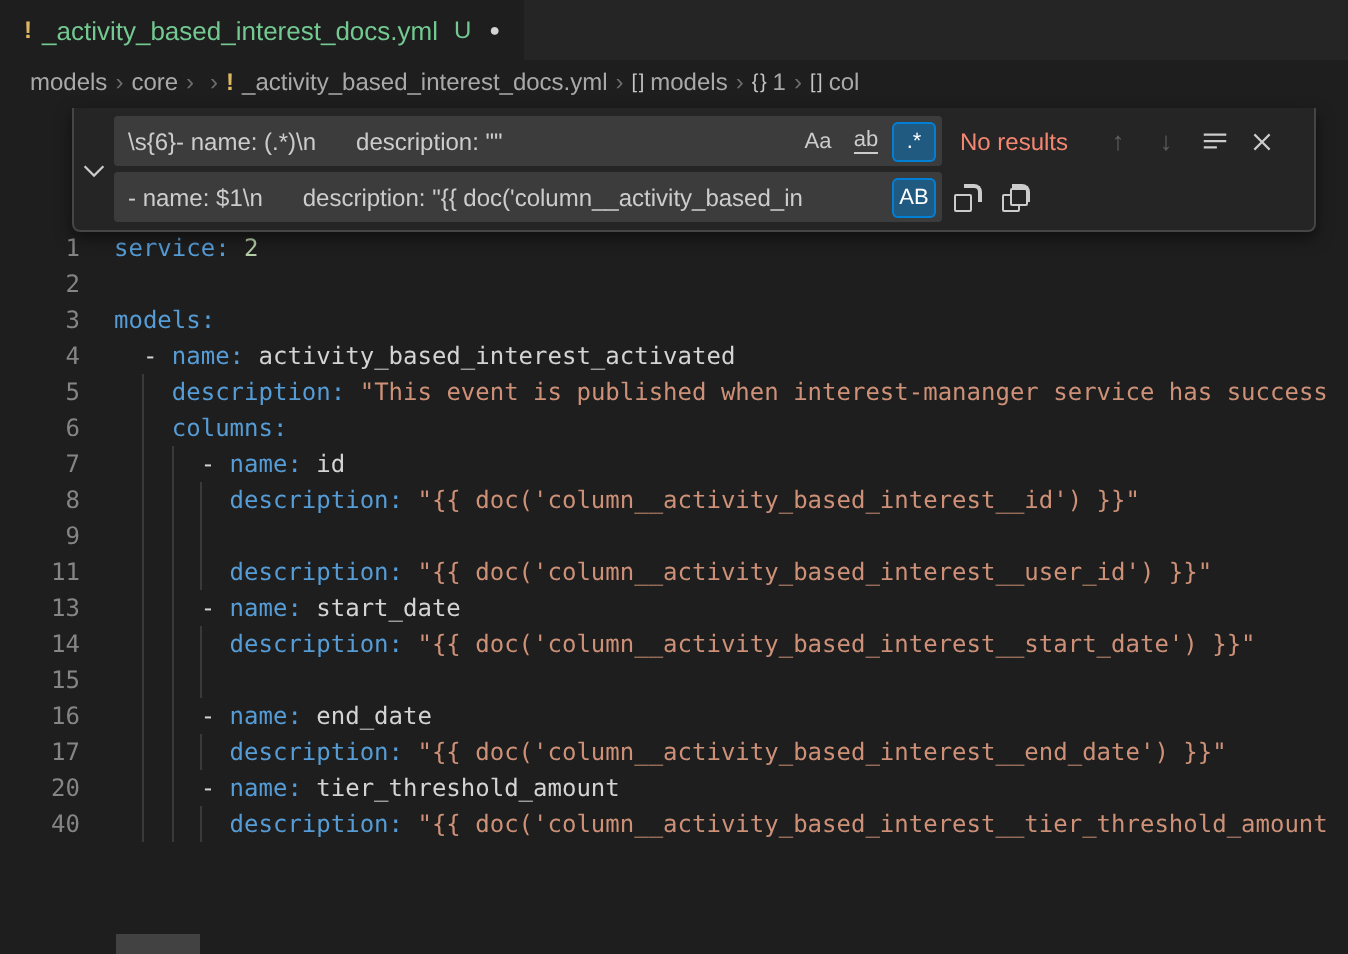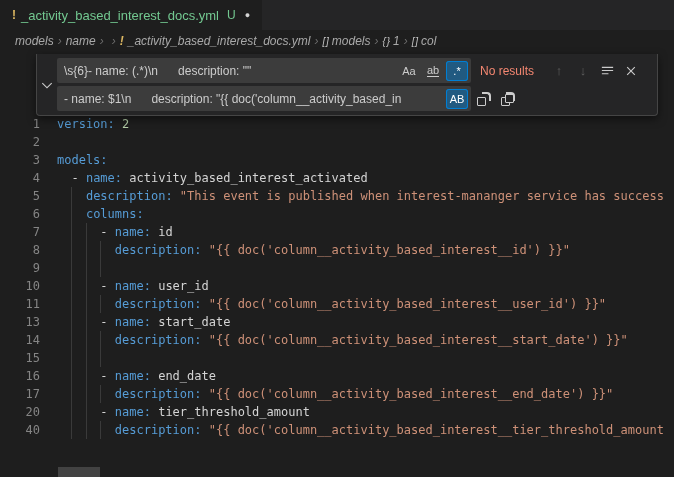--- a/index.html
+++ b/index.html
@@ -9,21 +9,21 @@
   
   .tabbar{height:30px;background:#252526;display:flex;align-items:stretch;}
   .tab{display:flex;align-items:center;gap:5px;padding:0 12px;background:#1e1e1e;font-size:13px;cursor:pointer;}
   .tab-file-icon{color:#ddb862;font-weight:bold;font-size:12px;}
   .tab-label{color:#73c991;}
   .git-badge{color:#73c991;margin-left:3px;font-size:12px;}
   .dirty-dot{color:#d4d4d4;font-size:9px;margin-left:4px;}
 
   
   .breadcrumbs{height:22px;display:flex;align-items:center;padding-left:15px;font-size:12px;
-               color:#a9a9a9;white-space:nowrap;overflow:hidden;background:#1e1e1e;font-style:italic;}
+               color:#a9a9a9;white-space:nowrap;overflow:hidden;background:#1e1e1e;}
   .bc-item{display:inline-flex;align-items:center;gap:4px;cursor:pointer;}
   .bc-sep{margin:0 4px;color:#6e6e6e;}
   .bc-icon-file{color:#ddb862;font-weight:bold;}
   .bc-icon-sym{color:#c5c5c5;font-size:10px;letter-spacing:-1px;}
 
   
   .editor{position:absolute;top:52px;left:0;right:0;bottom:0;overflow:hidden;background:#1e1e1e;}
   .lines{position:absolute;top:63px;left:0;right:0;}
   .line{display:flex;height:18px;font-family:"DejaVu Sans Mono",monospace;font-size:12px;
         line-height:18px;white-space:pre;}
@@ -81,21 +81,21 @@
       <span class="dirty-dot">●</span>
     </div>
   </div>
 
   <div class="breadcrumbs">
       <span class="bc-item">
         <span>models</span>
       </span>
       <span class="bc-sep">›</span>
       <span class="bc-item">
-        <span>name</span>
+        <span>core</span>
       </span>
       <span class="bc-sep">›</span>
       <span class="bc-sep">›</span>
       <span class="bc-item">
         <span class="bc-icon bc-icon-file">!</span>
         <span>_activity_based_interest_docs.yml</span>
       </span>
       <span class="bc-sep">›</span>
       <span class="bc-item">
         <span class="bc-icon bc-icon-sym">[ ]</span>
@@ -108,30 +108,29 @@
       </span>
       <span class="bc-sep">›</span>
       <span class="bc-item">
         <span class="bc-icon bc-icon-sym">[ ]</span>
         <span>col</span>
       </span>
     </div>
 
   <div class="editor">
     <div class="lines">
-        <div class="line"><div class="ln">1</div><div class="code"><span class="tk-k">version:</span><span class="tk-p"> </span><span class="tk-n">2</span></div></div>
+        <div class="line"><div class="ln">1</div><div class="code"><span class="tk-k">service:</span><span class="tk-p"> </span><span class="tk-n">2</span></div></div>
         <div class="line"><div class="ln">2</div><div class="code"></div></div>
         <div class="line"><div class="ln">3</div><div class="code"><span class="tk-k">models:</span></div></div>
         <div class="line"><div class="ln">4</div><div class="code"><span class="tk-p">  - </span><span class="tk-k">name:</span><span class="tk-p"> </span><span class="tk-v">activity_based_interest_activated</span></div></div>
         <div class="line"><div class="ln">5</div><div class="code"><i class="guide" style="left: 2ch;"></i><span class="tk-p">    </span><span class="tk-k">description:</span><span class="tk-p"> </span><span class="tk-s">"This event is published when interest-mananger service has success</span></div></div>
         <div class="line"><div class="ln">6</div><div class="code"><i class="guide" style="left: 2ch;"></i><span class="tk-p">    </span><span class="tk-k">columns:</span></div></div>
         <div class="line"><div class="ln">7</div><div class="code"><i class="guide" style="left: 2ch;"></i><i class="guide" style="left: 4ch;"></i><span class="tk-p">      - </span><span class="tk-k">name:</span><span class="tk-p"> </span><span class="tk-v">id</span></div></div>
         <div class="line"><div class="ln">8</div><div class="code"><i class="guide" style="left: 2ch;"></i><i class="guide" style="left: 4ch;"></i><i class="guide" style="left: 6ch;"></i><span class="tk-p">        </span><span class="tk-k">description:</span><span class="tk-p"> </span><span class="tk-s">"{{ doc('column__activity_based_interest__id') }}"</span></div></div>
         <div class="line"><div class="ln">9</div><div class="code"><i class="guide" style="left: 2ch;"></i><i class="guide" style="left: 4ch;"></i><i class="guide" style="left: 6ch;"></i></div></div>
-        <div class="line"><div class="ln">10</div><div class="code"><i class="guide" style="left: 2ch;"></i><i class="guide" style="left: 4ch;"></i><span class="tk-p">      - </span><span class="tk-k">name:</span><span class="tk-p"> </span><span class="tk-v">user_id</span></div></div>
         <div class="line"><div class="ln">11</div><div class="code"><i class="guide" style="left: 2ch;"></i><i class="guide" style="left: 4ch;"></i><i class="guide" style="left: 6ch;"></i><span class="tk-p">        </span><span class="tk-k">description:</span><span class="tk-p"> </span><span class="tk-s">"{{ doc('column__activity_based_interest__user_id') }}"</span></div></div>
         <div class="line"><div class="ln">13</div><div class="code"><i class="guide" style="left: 2ch;"></i><i class="guide" style="left: 4ch;"></i><span class="tk-p">      - </span><span class="tk-k">name:</span><span class="tk-p"> </span><span class="tk-v">start_date</span></div></div>
         <div class="line"><div class="ln">14</div><div class="code"><i class="guide" style="left: 2ch;"></i><i class="guide" style="left: 4ch;"></i><i class="guide" style="left: 6ch;"></i><span class="tk-p">        </span><span class="tk-k">description:</span><span class="tk-p"> </span><span class="tk-s">"{{ doc('column__activity_based_interest__start_date') }}"</span></div></div>
         <div class="line"><div class="ln">15</div><div class="code"><i class="guide" style="left: 2ch;"></i><i class="guide" style="left: 4ch;"></i><i class="guide" style="left: 6ch;"></i></div></div>
         <div class="line"><div class="ln">16</div><div class="code"><i class="guide" style="left: 2ch;"></i><i class="guide" style="left: 4ch;"></i><span class="tk-p">      - </span><span class="tk-k">name:</span><span class="tk-p"> </span><span class="tk-v">end_date</span></div></div>
         <div class="line"><div class="ln">17</div><div class="code"><i class="guide" style="left: 2ch;"></i><i class="guide" style="left: 4ch;"></i><i class="guide" style="left: 6ch;"></i><span class="tk-p">        </span><span class="tk-k">description:</span><span class="tk-p"> </span><span class="tk-s">"{{ doc('column__activity_based_interest__end_date') }}"</span></div></div>
         <div class="line"><div class="ln">20</div><div class="code"><i class="guide" style="left: 2ch;"></i><i class="guide" style="left: 4ch;"></i><span class="tk-p">      - </span><span class="tk-k">name:</span><span class="tk-p"> </span><span class="tk-v">tier_threshold_amount</span></div></div>
         <div class="line"><div class="ln">40</div><div class="code"><i class="guide" style="left: 2ch;"></i><i class="guide" style="left: 4ch;"></i><i class="guide" style="left: 6ch;"></i><span class="tk-p">        </span><span class="tk-k">description:</span><span class="tk-p"> </span><span class="tk-s">"{{ doc('column__activity_based_interest__tier_threshold_amount</span></div></div>
       </div>
     <div class="hscroll"></div>

